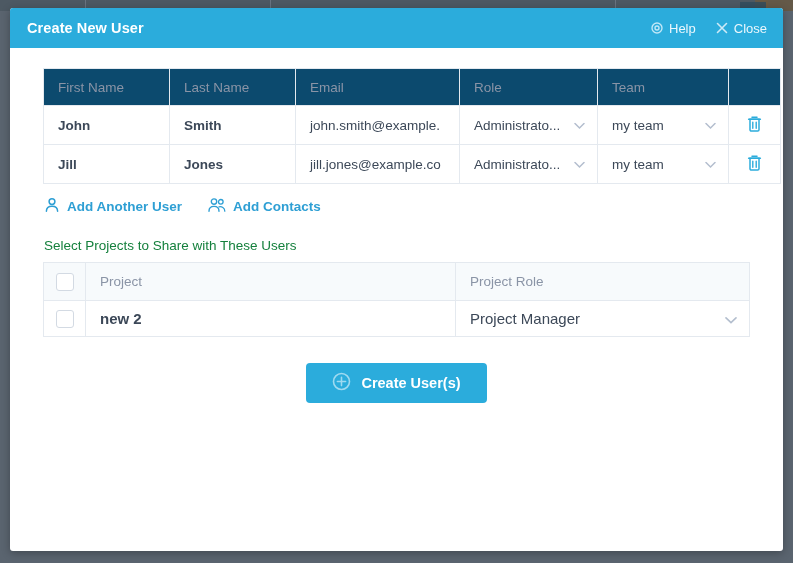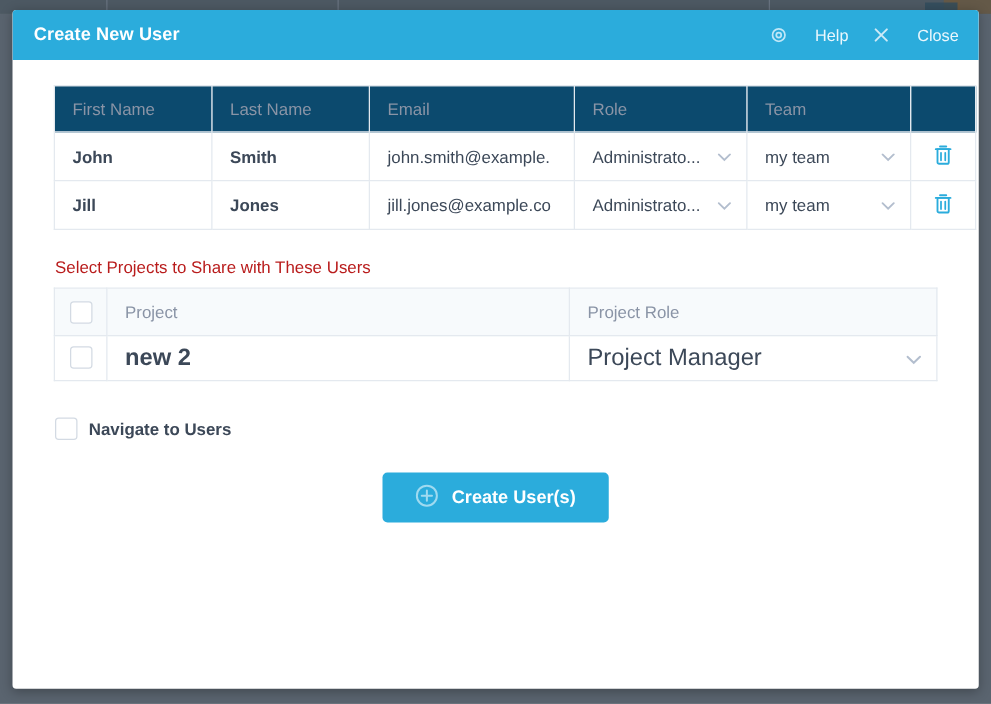--- a/index.html
+++ b/index.html
@@ -77,21 +77,21 @@
   }
   #titlebar .title {
     font-size: 14.5px;
     font-weight: bold;
     letter-spacing: .1px;
   }
   #titlebar .spacer { flex: 1; }
   .tb-action {
     display: flex;
     align-items: center;
-    gap: 23px;
+    gap: 6px;
     color: #eaf7fd;
     font-size: 13px;
     cursor: pointer;
     margin-left: 20px;
     user-select: none;
   }
   .tb-action svg { display: block; }
 
   
   #body {
@@ -178,36 +178,36 @@
     font-weight: bold;
     cursor: pointer;
     user-select: none;
   }
 
   
   #section-label {
     margin-top: 22px;
     margin-bottom: 9px;
     font-size: 13.5px;
-    color: #b91c1c;
+    color: #15803d;
     padding-left: 1px;
   }
 
   
   #projects-table th {
     background: #f7fafc;
     height: 37px;
     font-size: 13.5px;
     font-weight: normal;
     color: #8a94a6;
     padding: 11px 14px;
   }
   #projects-table td {
     height: 36px;
-    font-size: 19px;
+    font-size: 15px;
     color: #3c4858;
     font-weight: bold;
     padding: 0 14px;
   }
   #projects-table .cbcol {
     width: 42px;
     padding: 0 !important;
     text-align: center !important;
   }
   #projects-table .rolecell {
@@ -401,20 +401,43 @@
                 <path d="M6 2.2h5M2.6 4.3h11.8" stroke="#2BACDC" stroke-width="1.5" stroke-linecap="round" fill="none"></path>
                 <path d="M4 4.3 h9 v10.4 a1.3 1.3 0 0 1 -1.3 1.3 h-6.4 a1.3 1.3 0 0 1 -1.3 -1.3 z" fill="none" stroke="#2BACDC" stroke-width="1.5"></path>
                 <path d="M6.8 7.2v6M10.2 7.2v6" stroke="#2BACDC" stroke-width="1.4" stroke-linecap="round"></path>
               </svg>
             </span>
           </td>
         </tr>
       </tbody>
     </table>
 
+    <div id="link-row">
+      <span class="alink">
+        <span>
+          <svg width="16" height="16" viewBox="0 0 16 16">
+            <circle cx="8" cy="4.6" r="2.9" fill="none" stroke="#2e9fd4" stroke-width="1.5"></circle>
+            <path d="M2.4 14.2 c0-3.2 2.5-5 5.6-5 s5.6 1.8 5.6 5" fill="none" stroke="#2e9fd4" stroke-width="1.5" stroke-linecap="round"></path>
+          </svg>
+        </span>
+        <span>Add Another User</span>
+      </span>
+
+      <span class="alink">
+        <span>
+          <svg width="18" height="16" viewBox="0 0 18 16">
+            <circle cx="6" cy="4.6" r="2.7" fill="none" stroke="#2e9fd4" stroke-width="1.4"></circle>
+            <path d="M1 14.2 c0-3 2.2-4.8 5-4.8 s5 1.8 5 4.8" fill="none" stroke="#2e9fd4" stroke-width="1.4" stroke-linecap="round"></path>
+            <circle cx="12.8" cy="4.8" r="2.3" fill="none" stroke="#2e9fd4" stroke-width="1.3"></circle>
+            <path d="M11 9.8 c2.6-.5 5.8.8 5.8 4.4" fill="none" stroke="#2e9fd4" stroke-width="1.3" stroke-linecap="round"></path>
+          </svg>
+        </span>
+        <span>Add Contacts</span>
+      </span>
+    </div>
 
     <div id="section-label">Select Projects to Share with These Users</div>
 
     <table class="grid" id="projects-table">
       <colgroup>
         <col style="width:42px">
           <col style="width:370px">
           <col>
       </colgroup>
       <thead>
@@ -437,24 +460,20 @@
             <span class="caret">
               <svg width="12" height="8" viewBox="0 0 12 8">
                   <path d="M1 1.4 L6 6.2 L11 1.4" fill="none" stroke="#b3bece" stroke-width="1.6" stroke-linecap="round"></path>
                 </svg>
             </span>
           </td>
         </tr>
       </tbody>
     </table>
 
-    <div id="navigate-row">
-      <span class="cb"></span>
-      <span class="nav-label">Navigate to Users</span>
-    </div>
 
     <div id="submit-row">
       <button id="create-btn">
         <span>
           <svg width="19" height="19" viewBox="0 0 19 19">
             <circle cx="9.5" cy="9.5" r="8" fill="none" stroke="#9fdaf0" stroke-width="1.6"></circle>
             <path d="M9.5 5.4v8.2M5.4 9.5h8.2" stroke="#9fdaf0" stroke-width="1.6" stroke-linecap="round"></path>
           </svg>
         </span>
         <span>Create User(s)</span>

